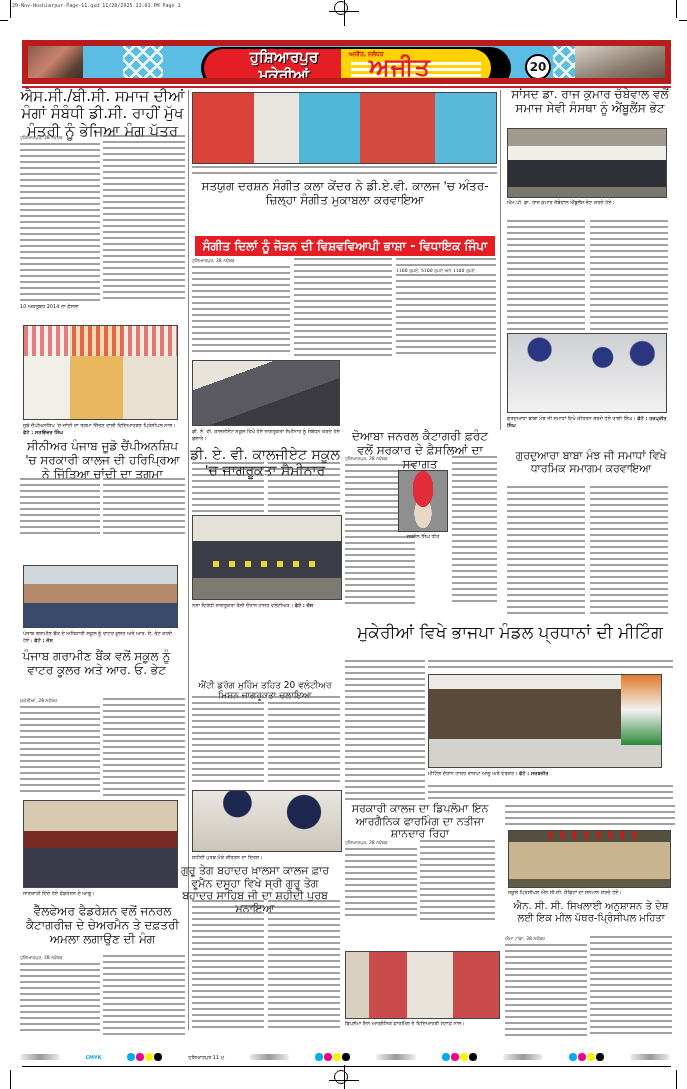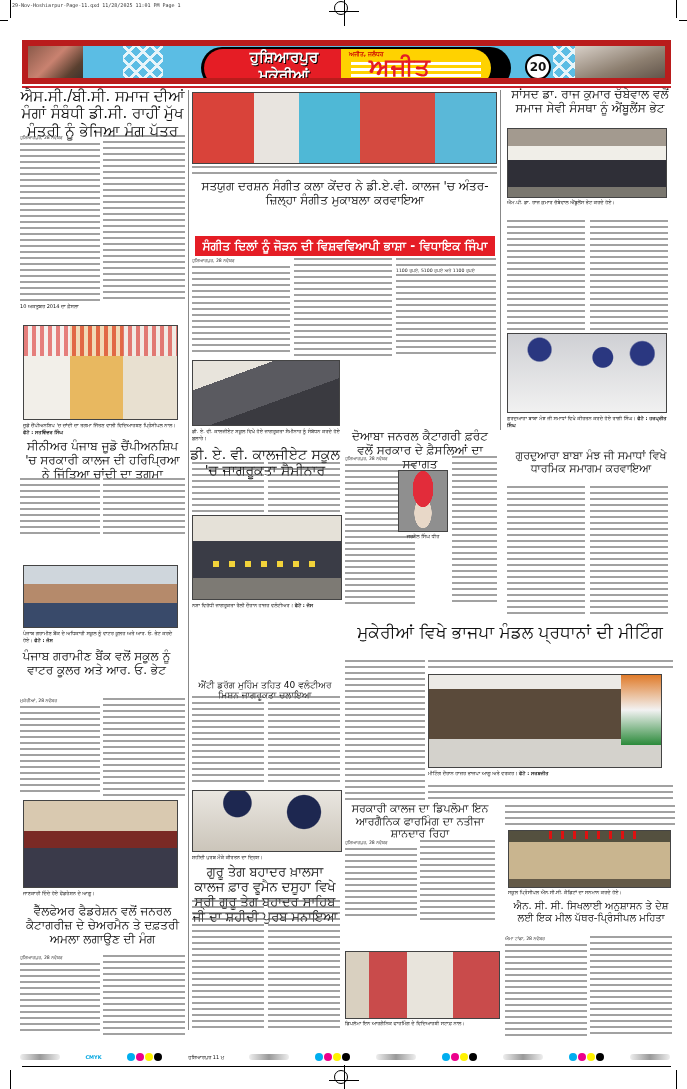--- a/index.html
+++ b/index.html
@@ -151,27 +151,27 @@
 <div class="abs photo" style="left:398px;top:470px;width:50px;height:62px;background:radial-gradient(ellipse at 50% 30%,#e22c3a 0 30%,transparent 31%),radial-gradient(ellipse at 50% 70%,#e8d8c8 0 25%,#8f8f8f 26%),#f0f0f0;"></div>
 <div class="abs caption" style="left:398px;top:533px;width:50px;text-align:center">ਜਰਨੈਲ ਸਿੰਘ ਧੀਰ</div>
 <div class="abs lines" style="left:452px;top:456px;width:45px;height:150px"></div>
 
 <div class="abs photo" style="left:192px;top:515px;width:150px;height:85px;background:linear-gradient(180deg,#e5e1d8 0 30%,#3a3c46 30% 75%,#7d7a74 75%);">
   <div style="position:absolute;left:20px;right:20px;top:45px;height:6px;background:repeating-linear-gradient(90deg,#f2d33a 0 6px,transparent 6px 16px)"></div>
 </div>
 <div class="abs caption" style="left:192px;top:602px;width:150px">
   <span>ਨਸ਼ਾ ਵਿਰੋਧੀ ਜਾਗਰੂਕਤਾ ਰੈਲੀ ਦੌਰਾਨ ਹਾਜ਼ਰ ਵਲੰਟੀਅਰ।</span> <b>ਫੋਟੋ : ਜੱਸ</b>
 </div>
-<div class="abs hl sm" style="left:190px;top:680px;width:150px;font-size:9px">ਐਂਟੀ ਡਰੱਗ ਮੁਹਿੰਮ ਤਹਿਤ 40 ਵਲੰਟੀਅਰ ਮਿਸ਼ਨ ਜਾਗਰੂਕਤਾ ਚਲਾਇਆ</div>
+<div class="abs hl sm" style="left:190px;top:680px;width:150px;font-size:9px">ਐਂਟੀ ਡਰੱਗ ਮੁਹਿੰਮ ਤਹਿਤ 20 ਵਲੰਟੀਅਰ ਮਿਸ਼ਨ ਜਾਗਰੂਕਤਾ ਚਲਾਇਆ</div>
 <div class="abs lines" style="left:192px;top:696px;width:72px;height:90px"></div>
 <div class="abs lines" style="left:268px;top:696px;width:72px;height:90px"></div>
 
 <div class="abs photo" style="left:192px;top:790px;width:150px;height:62px;background:radial-gradient(circle at 30% 20%,#1d2750 0 12%,transparent 13%),radial-gradient(circle at 75% 35%,#1d2750 0 14%,transparent 15%),linear-gradient(180deg,#e9e6e0,#cbc5ba);"></div>
 <div class="abs caption" style="left:192px;top:854px;width:150px">ਸ਼ਹੀਦੀ ਪੁਰਬ ਮੌਕੇ ਕੀਰਤਨ ਦਾ ਦ੍ਰਿਸ਼।</div>
-<div class="abs hl sm" style="left:190px;top:865px;width:150px;font-size:13px">ਗੁਰੂ ਤੇਗ ਬਹਾਦਰ ਖ਼ਾਲਸਾ ਕਾਲਜ ਫ਼ਾਰ ਵੂਮੈਨ ਦਸੂਹਾ ਵਿਖੇ ਸ੍ਰੀ ਗੁਰੂ ਤੇਗ ਬਹਾਦਰ ਸਾਹਿਬ ਜੀ ਦਾ ਸ਼ਹੀਦੀ ਪੁਰਬ ਮਨਾਇਆ</div>
+<div class="abs hl sm" style="left:180px;top:865px;width:150px;font-size:11px">ਗੁਰੂ ਤੇਗ ਬਹਾਦਰ ਖ਼ਾਲਸਾ ਕਾਲਜ ਫ਼ਾਰ ਵੂਮੈਨ ਦਸੂਹਾ ਵਿਖੇ ਸ੍ਰੀ ਗੁਰੂ ਤੇਗ ਬਹਾਦਰ ਸਾਹਿਬ ਜੀ ਦਾ ਸ਼ਹੀਦੀ ਪੁਰਬ ਮਨਾਇਆ</div>
 <div class="abs lines" style="left:192px;top:900px;width:72px;height:130px"></div>
 <div class="abs lines" style="left:268px;top:900px;width:72px;height:130px"></div>
 
 <div class="abs hl big" style="left:345px;top:623px;width:330px;font-size:17px">ਮੁਕੇਰੀਆਂ ਵਿਖੇ ਭਾਜਪਾ ਮੰਡਲ ਪ੍ਰਧਾਨਾਂ ਦੀ ਮੀਟਿੰਗ</div>
 <div class="abs lines" style="left:345px;top:660px;width:80px;height:140px"></div>
 <div class="abs lines" style="left:428px;top:660px;width:245px;height:10px"></div>
 <div class="abs photo" style="left:428px;top:674px;width:234px;height:94px;background:linear-gradient(180deg,#eceae6 0 15%,#5a4a3a 15% 70%,#d4d2cc 70%);">
   <div style="position:absolute;right:0;top:0;width:40px;height:70px;background:linear-gradient(180deg,#e07b2a,#f2f2f2,#2b8a3a)"></div>
 </div>
 <div class="abs caption" style="left:428px;top:770px;width:234px">

